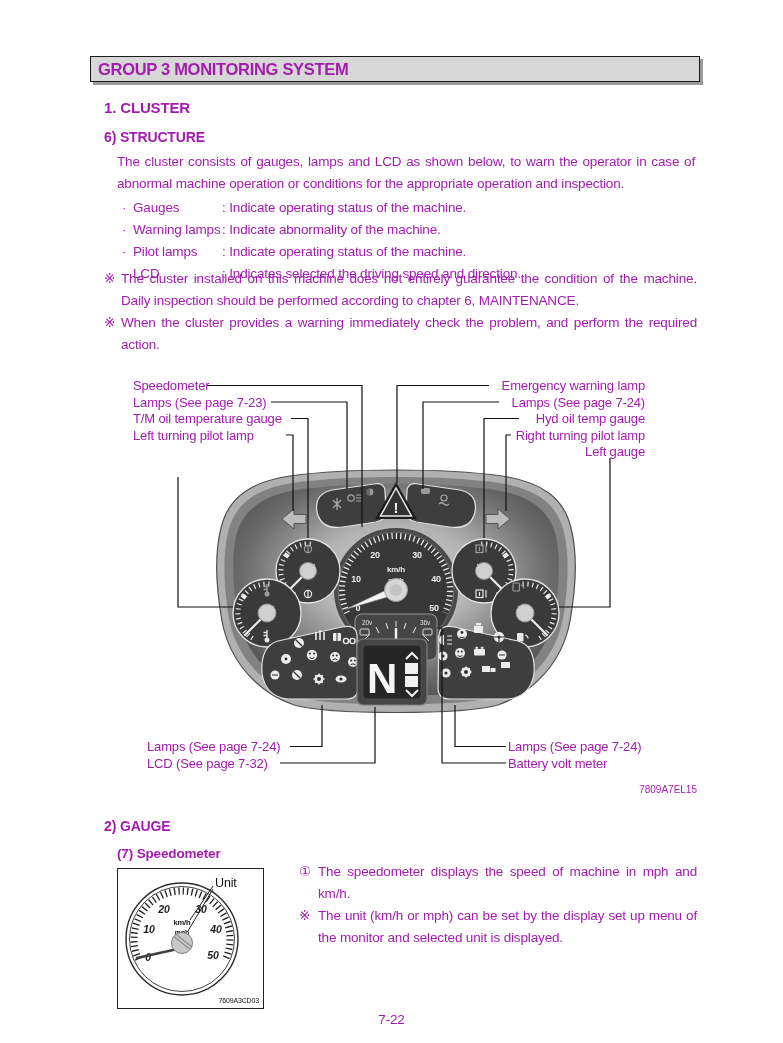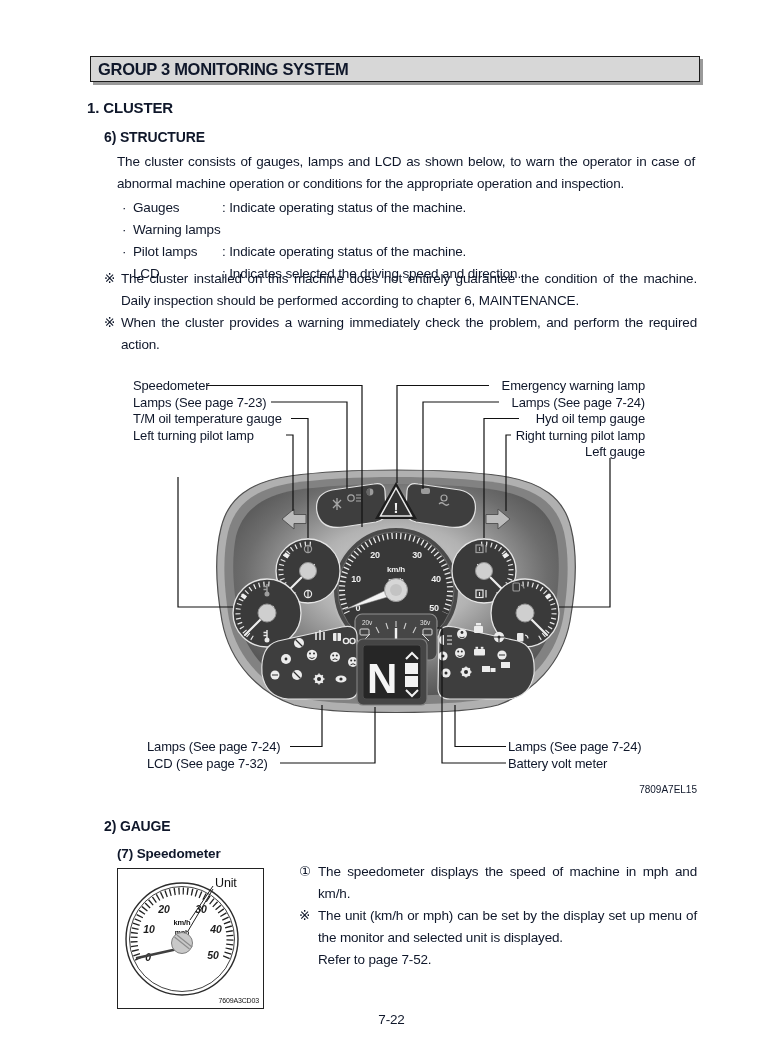--- a/index.html
+++ b/index.html
@@ -1,24 +1,24 @@
 <!DOCTYPE html>
 <html><head>
 <meta charset="utf-8">
 <style>
   html,body{margin:0;padding:0;background:#e8e8e8;}
   .page{position:relative;width:783px;height:1043px;background:#ffffff;margin:0 auto;
-        font-family:"Liberation Sans","DejaVu Sans",sans-serif;color:#0f172a;overflow:hidden;
+        font-family:"Liberation Sans","DejaVu Sans",sans-serif;color:#a21caf;overflow:hidden;
         letter-spacing:-0.15px;}
   .abs{position:absolute;}
   
   .hdr{left:90px;top:56px;width:608px;height:24px;background:#d7d7d7;border:1.6px solid #1c1c1c;
        box-shadow:3px 3px 0 #9a9a9a;display:flex;align-items:center;}
   .hdr span{font-size:16.5px;font-weight:bold;padding-left:7px;letter-spacing:-0.3px;}
-  .h1{left:87px;top:99px;font-size:15px;font-weight:bold;}
+  .h1{left:104px;top:99px;font-size:15px;font-weight:bold;}
   .h2{left:104px;top:129px;font-size:14px;font-weight:bold;}
   .h2b{left:104px;top:818px;font-size:14px;font-weight:bold;}
   .h3{left:117px;top:846px;font-size:13.5px;font-weight:bold;}
   .intro{left:117px;top:151px;width:578px;font-size:13.5px;line-height:22px;text-align:justify;}
   .bullets{left:122px;top:197px;width:575px;font-size:13.5px;line-height:22px;}
   .brow{display:flex;}
   .bdot{width:11px;}
   .bterm{width:89px;}
   .notes{left:104px;top:268px;width:593px;font-size:13.5px;line-height:22px;}
   .nrow{display:flex;}
@@ -58,20 +58,21 @@
 
   <div class="abs bullets">
     <div class="brow">
       <span class="bdot">·</span>
       <span class="bterm">Gauges</span>
       <span>: Indicate operating status of the machine.</span>
     </div>
     <div class="brow">
       <span class="bdot">·</span>
       <span class="bterm">Warning lamps</span>
+      <span>: Indicate abnormality of the machine.</span>
     </div>
     <div class="brow">
       <span class="bdot">·</span>
       <span class="bterm">Pilot lamps</span>
       <span>: Indicate operating status of the machine.</span>
     </div>
     <div class="brow">
       <span class="bdot">·</span>
       <span class="bterm">LCD</span>
       <span>: Indicates selected the driving speed and direction.</span>
@@ -430,20 +431,16 @@
 
   <div class="abs gitems">
     <div class="girow">
       <span class="gimark">①</span>
       <span class="gitext">The speedometer displays the speed of machine in mph and km/h.</span>
     </div>
     <div class="girow">
       <span class="gimark">※</span>
       <span class="gitext">The unit (km/h or mph) can be set by the display set up menu of the monitor and selected unit is displayed.</span>
     </div>
-    <div class="girow">
-      <span class="gimark"></span>
-      <span class="gitext">Refer to page 7-52.</span>
-    </div>
   </div>
 
   <div class="abs pageno">7-22</div>
 </div>
 
 </body></html>

